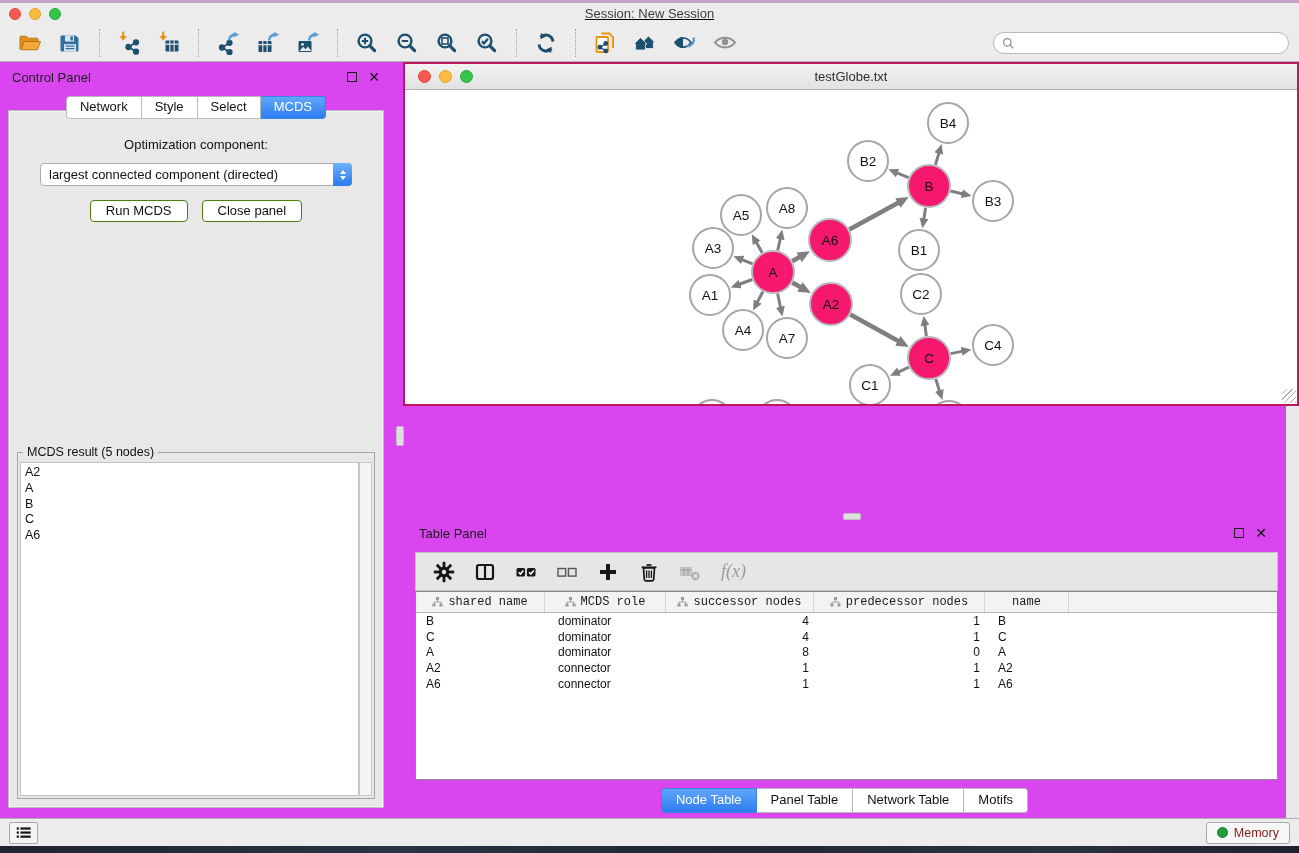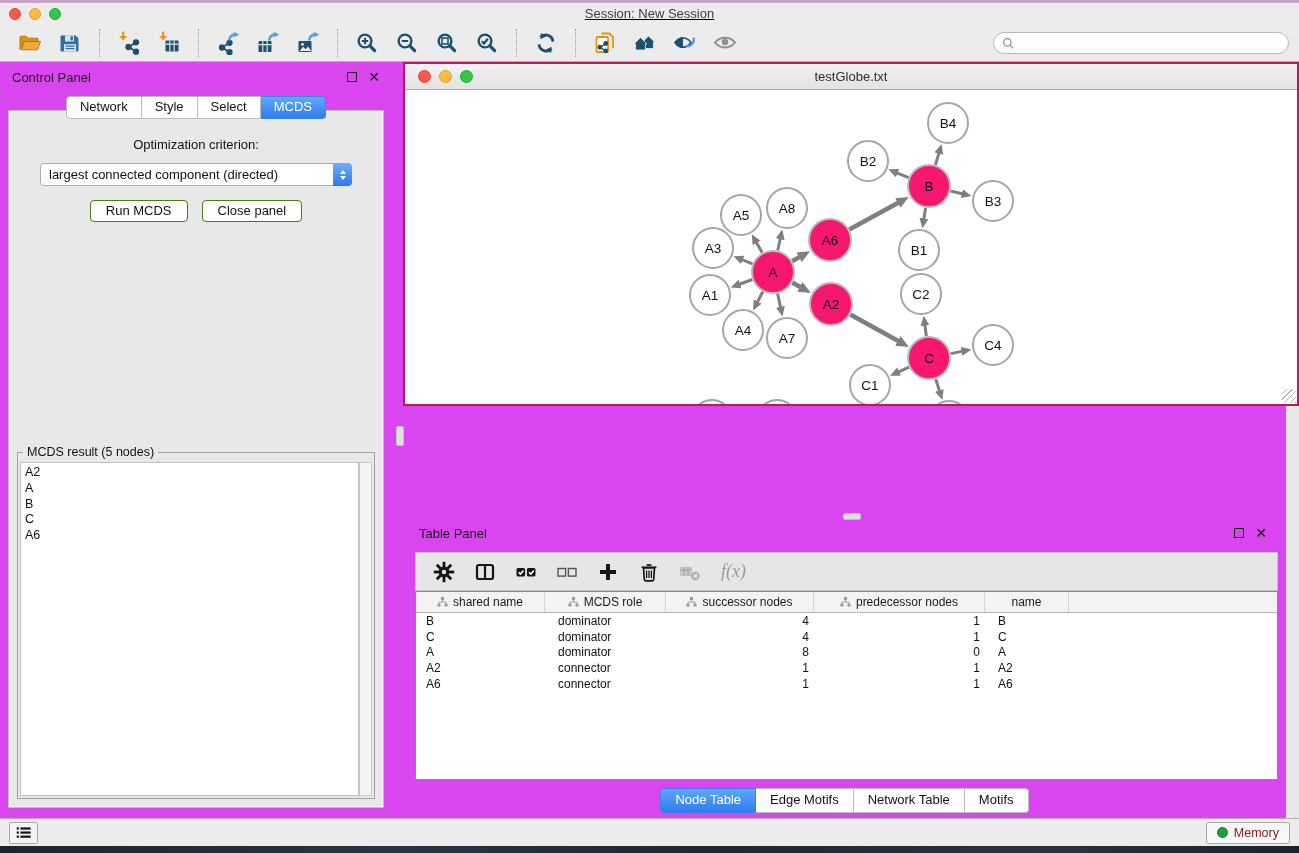--- a/index.html
+++ b/index.html
@@ -92,21 +92,21 @@
   .tp-header { height:26px; display:flex; align-items:center; padding:0 19px 0 16px; font-size:13px; color:#1c1c1c; }
   .tp-toolbar { margin:6px 8px 0 12px; height:39px; border:1px solid #c2c2c2; background:#e6e6e6;
     display:flex; align-items:center; padding:0 16px; }
   .tpi { width:24px; height:24px; margin-right:17px; display:flex; align-items:center; justify-content:center; }
   .tpi svg { width:22px; height:22px; }
   .fx { font-family:"Liberation Serif", serif; font-style:italic; font-size:18px; color:#9b9b9b; margin-left:2px; }
   .tp-table { position:absolute; left:12px; right:8px; top:71px; height:189px;
     border:1px solid #8a8a8a; background:#fff; overflow:hidden; }
   .tbl-header { display:grid; grid-template-columns:129px 121px 148px 171px 84px 1fr; height:21px;
     background:#f3f3f3; border-bottom:1px solid #b5b5b5; font-size:12px; color:#1a1a1a; }
-  .hcell { display:flex; align-items:center; justify-content:center; gap:5px; border-right:1px solid #d4d4d4; }
+  .hcell { display:flex; align-items:center; justify-content:center; gap:5px; border-right:1px solid #d4d4d4;font-family:Liberation Mono, monospace; }
   .hcell.filler { border-right:none; }
   .tbl-row { display:grid; grid-template-columns:129px 121px 148px 171px 84px 1fr; height:15.7px;
     font-size:12px; color:#111; align-items:center; }
   .tbl-row .c0 { padding-left:10px; } .tbl-row .c1 { padding-left:13px; }
   .tbl-row .c2, .tbl-row .c3 { text-align:right; padding-right:5px; }
   .tbl-row .c4 { padding-left:13px; }
   .tp-tabs { position:absolute; bottom:5px; left:0; right:0; display:flex; justify-content:center; }
   .tp-tabs .tab-seg { padding:3px 14px 4px; }
 
   
@@ -320,21 +320,21 @@
         <span class="close-btn">✕</span>
       </span>
     </div>
     <div class="cp-tabs" id="cp-tabs">
         <span class="tab-seg">Network</span>
         <span class="tab-seg">Style</span>
         <span class="tab-seg">Select</span>
         <span class="tab-seg active">MCDS</span>
       </div>
     <div class="cp-body">
-      <div class="opt-label">Optimization criterion:</div>
+      <div class="opt-label">Optimization component:</div>
       <div class="combo">
         <span class="combo-text">largest connected component (directed)</span>
         <span class="combo-stepper">
             <span class="tri-up"></span>
             <span class="tri-dn"></span>
           </span>
       </div>
       <div class="btn-row">
         <button class="btn">Run MCDS</button>
         <button class="btn">Close panel</button>
@@ -646,21 +646,21 @@
             <span class="c1">connector</span>
             <span class="c2">1</span>
             <span class="c3">1</span>
             <span class="c4">A6</span>
             <span></span>
           </div>
         </div>
     </div>
     <div class="tp-tabs" id="tp-tabs">
         <span class="tab-seg active">Node Table</span>
-        <span class="tab-seg">Edge Motifs</span>
+        <span class="tab-seg">Panel Table</span>
         <span class="tab-seg">Network Table</span>
         <span class="tab-seg">Motifs</span>
       </div>
   </div>
 </div>
 
 <div class="statusbar">
   <span class="sb-btn">
     <svg viewBox="0 0 20 20" width="17" height="17">
       <g fill="#161616">

